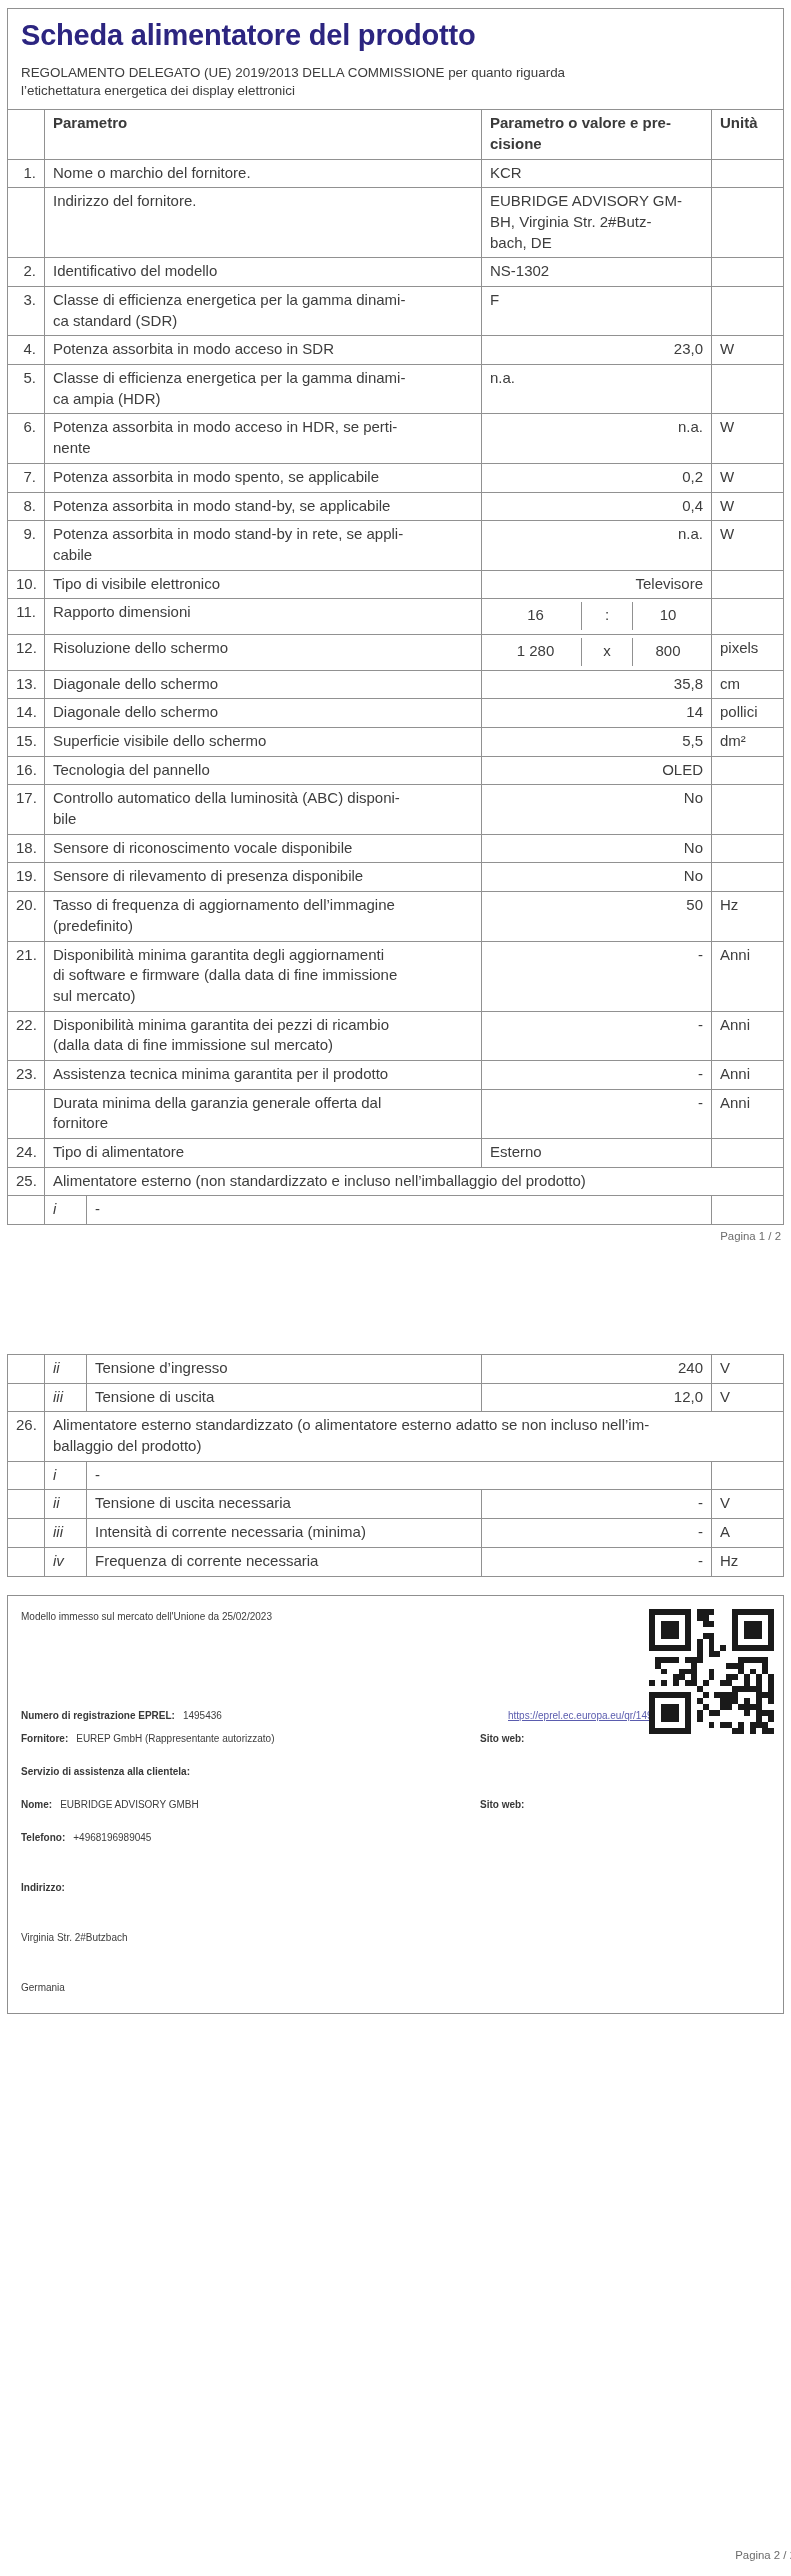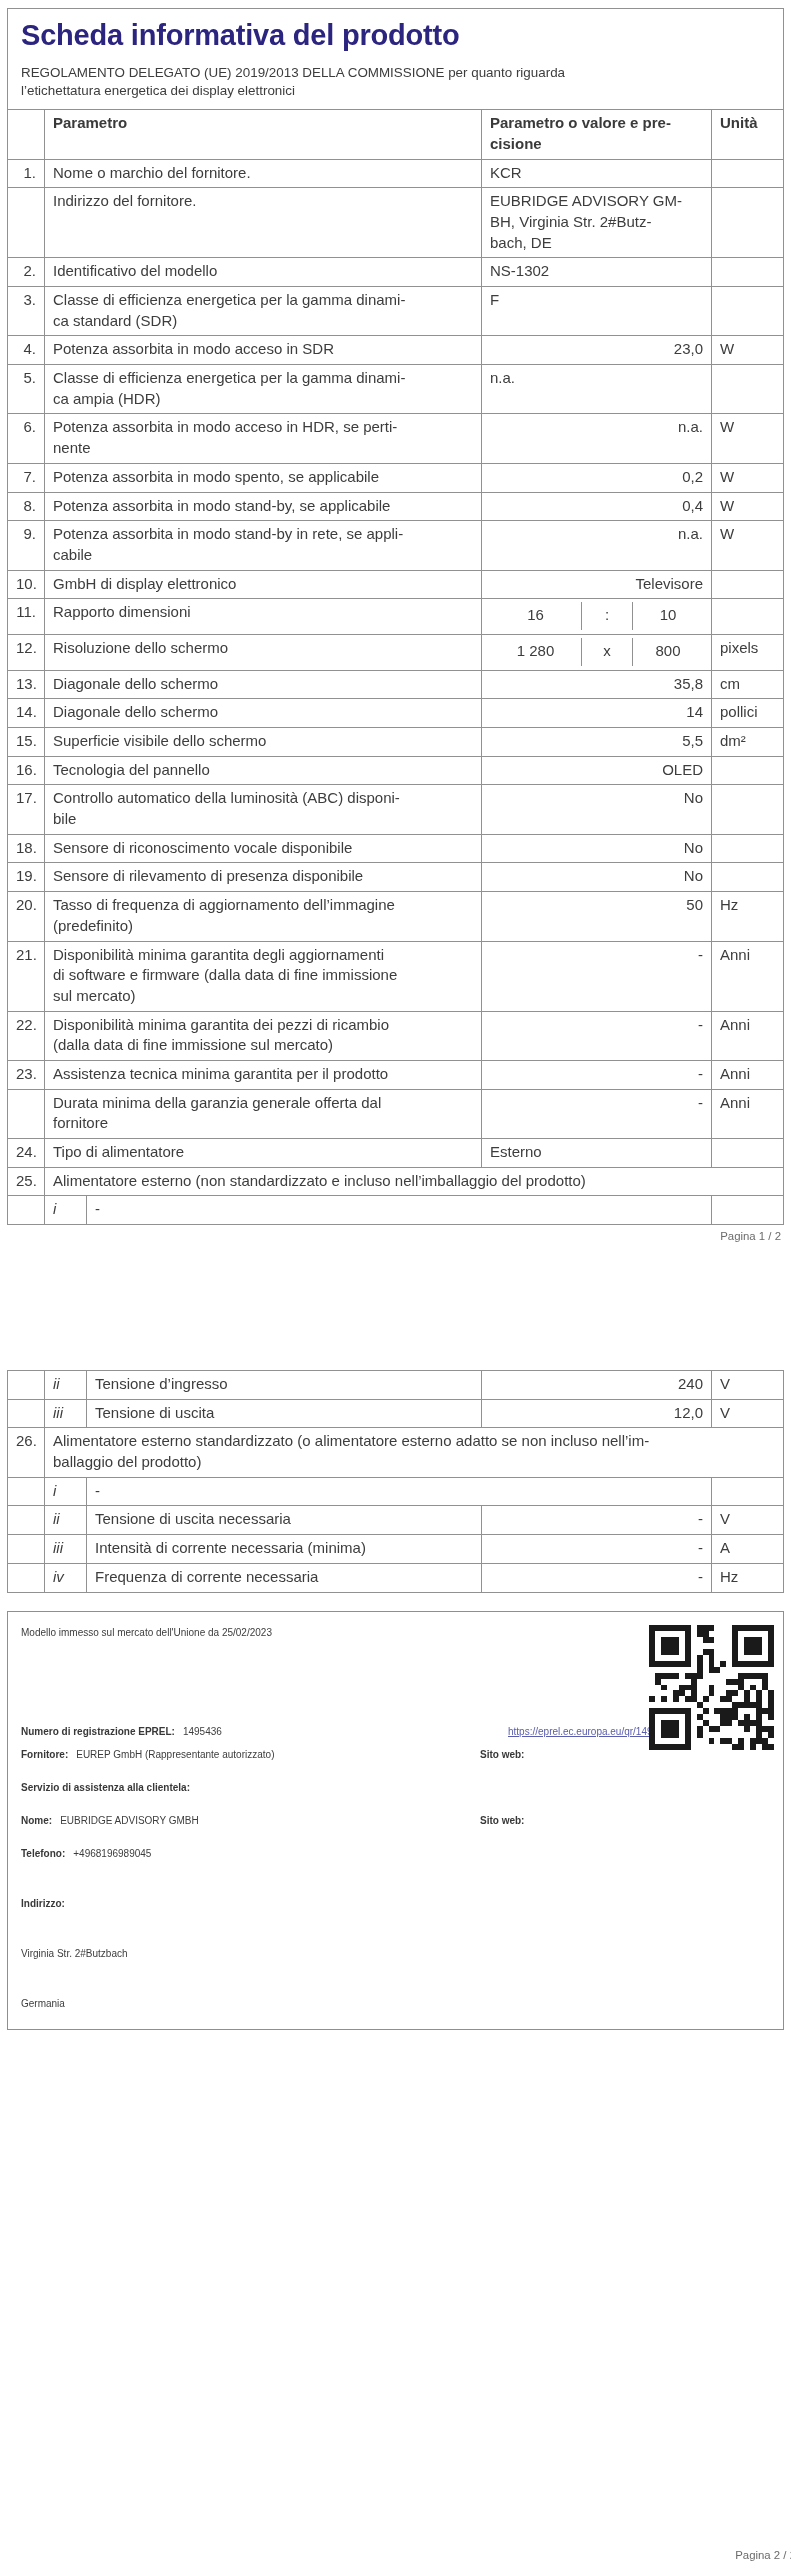--- a/index.html
+++ b/index.html
@@ -45,21 +45,21 @@
   .gap{margin-left:8px;}
   a.eprel{color:#5a5cae;text-decoration:underline;word-break:break-all;display:inline-block;width:251px;}
   a.email{color:#3a67c5;text-decoration:underline;margin-left:8px;}
   .addr{line-height:1.42;margin-top:36px;}
 </style>
 </head>
 <body>
 
 <div class="page" id="page1">
   <div class="header-box">
-    <h1 class="title">Scheda informativa del prodotto</h1>
+    <h1 class="title">Scheda alimentatore del prodotto</h1>
     <div class="regulation">REGOLAMENTO DELEGATO (UE) 2019/2013 DELLA COMMISSIONE per quanto riguarda
 l’etichettatura energetica dei display elettronici</div>
   </div>
 
   <table class="sheet">
     <colgroup>
       <col style="width:37px">
         <col style="width:42px">
         <col>
         <col style="width:230px">
@@ -134,21 +134,21 @@
         </tr>
         <tr>
           <td class="num">9.</td>
           <td class="val-left" colspan="2">Potenza assorbita in modo stand-by in rete, se appli-
 cabile</td>
           <td class="val">n.a.</td>
           <td class="unit">W</td>
         </tr>
         <tr>
           <td class="num">10.</td>
-          <td class="val-left" colspan="2">GmbH di display elettronico</td>
+          <td class="val-left" colspan="2">Tipo di visibile elettronico</td>
           <td class="val">Televisore</td>
           <td class="unit"></td>
         </tr>
         <tr>
           <td class="num">11.</td>
           <td class="val-left" colspan="2">Rapporto dimensioni</td>
           <td class="val-triple"><div class="trip"><span class="t0">16</span><span class="t1">:</span><span class="t2">10</span></div></td>
           <td class="unit"></td>
         </tr>
         <tr>
@@ -251,21 +251,21 @@
           <td class="val-left" colspan="2">-</td>
           <td class="unit"></td>
         </tr>
       </tbody>
   </table>
 
   <div class="page-footer">Pagina 1 / 2</div>
 </div>
 
 <div class="page" id="page2">
-  <table class="sheet" style="margin-top:16px">
+  <table class="sheet" style="margin-top:0">
     <colgroup>
       <col style="width:37px">
         <col style="width:42px">
         <col>
         <col style="width:230px">
         <col style="width:72px">
     </colgroup>
     <tbody>
         <tr>
           <td class="num"></td>

